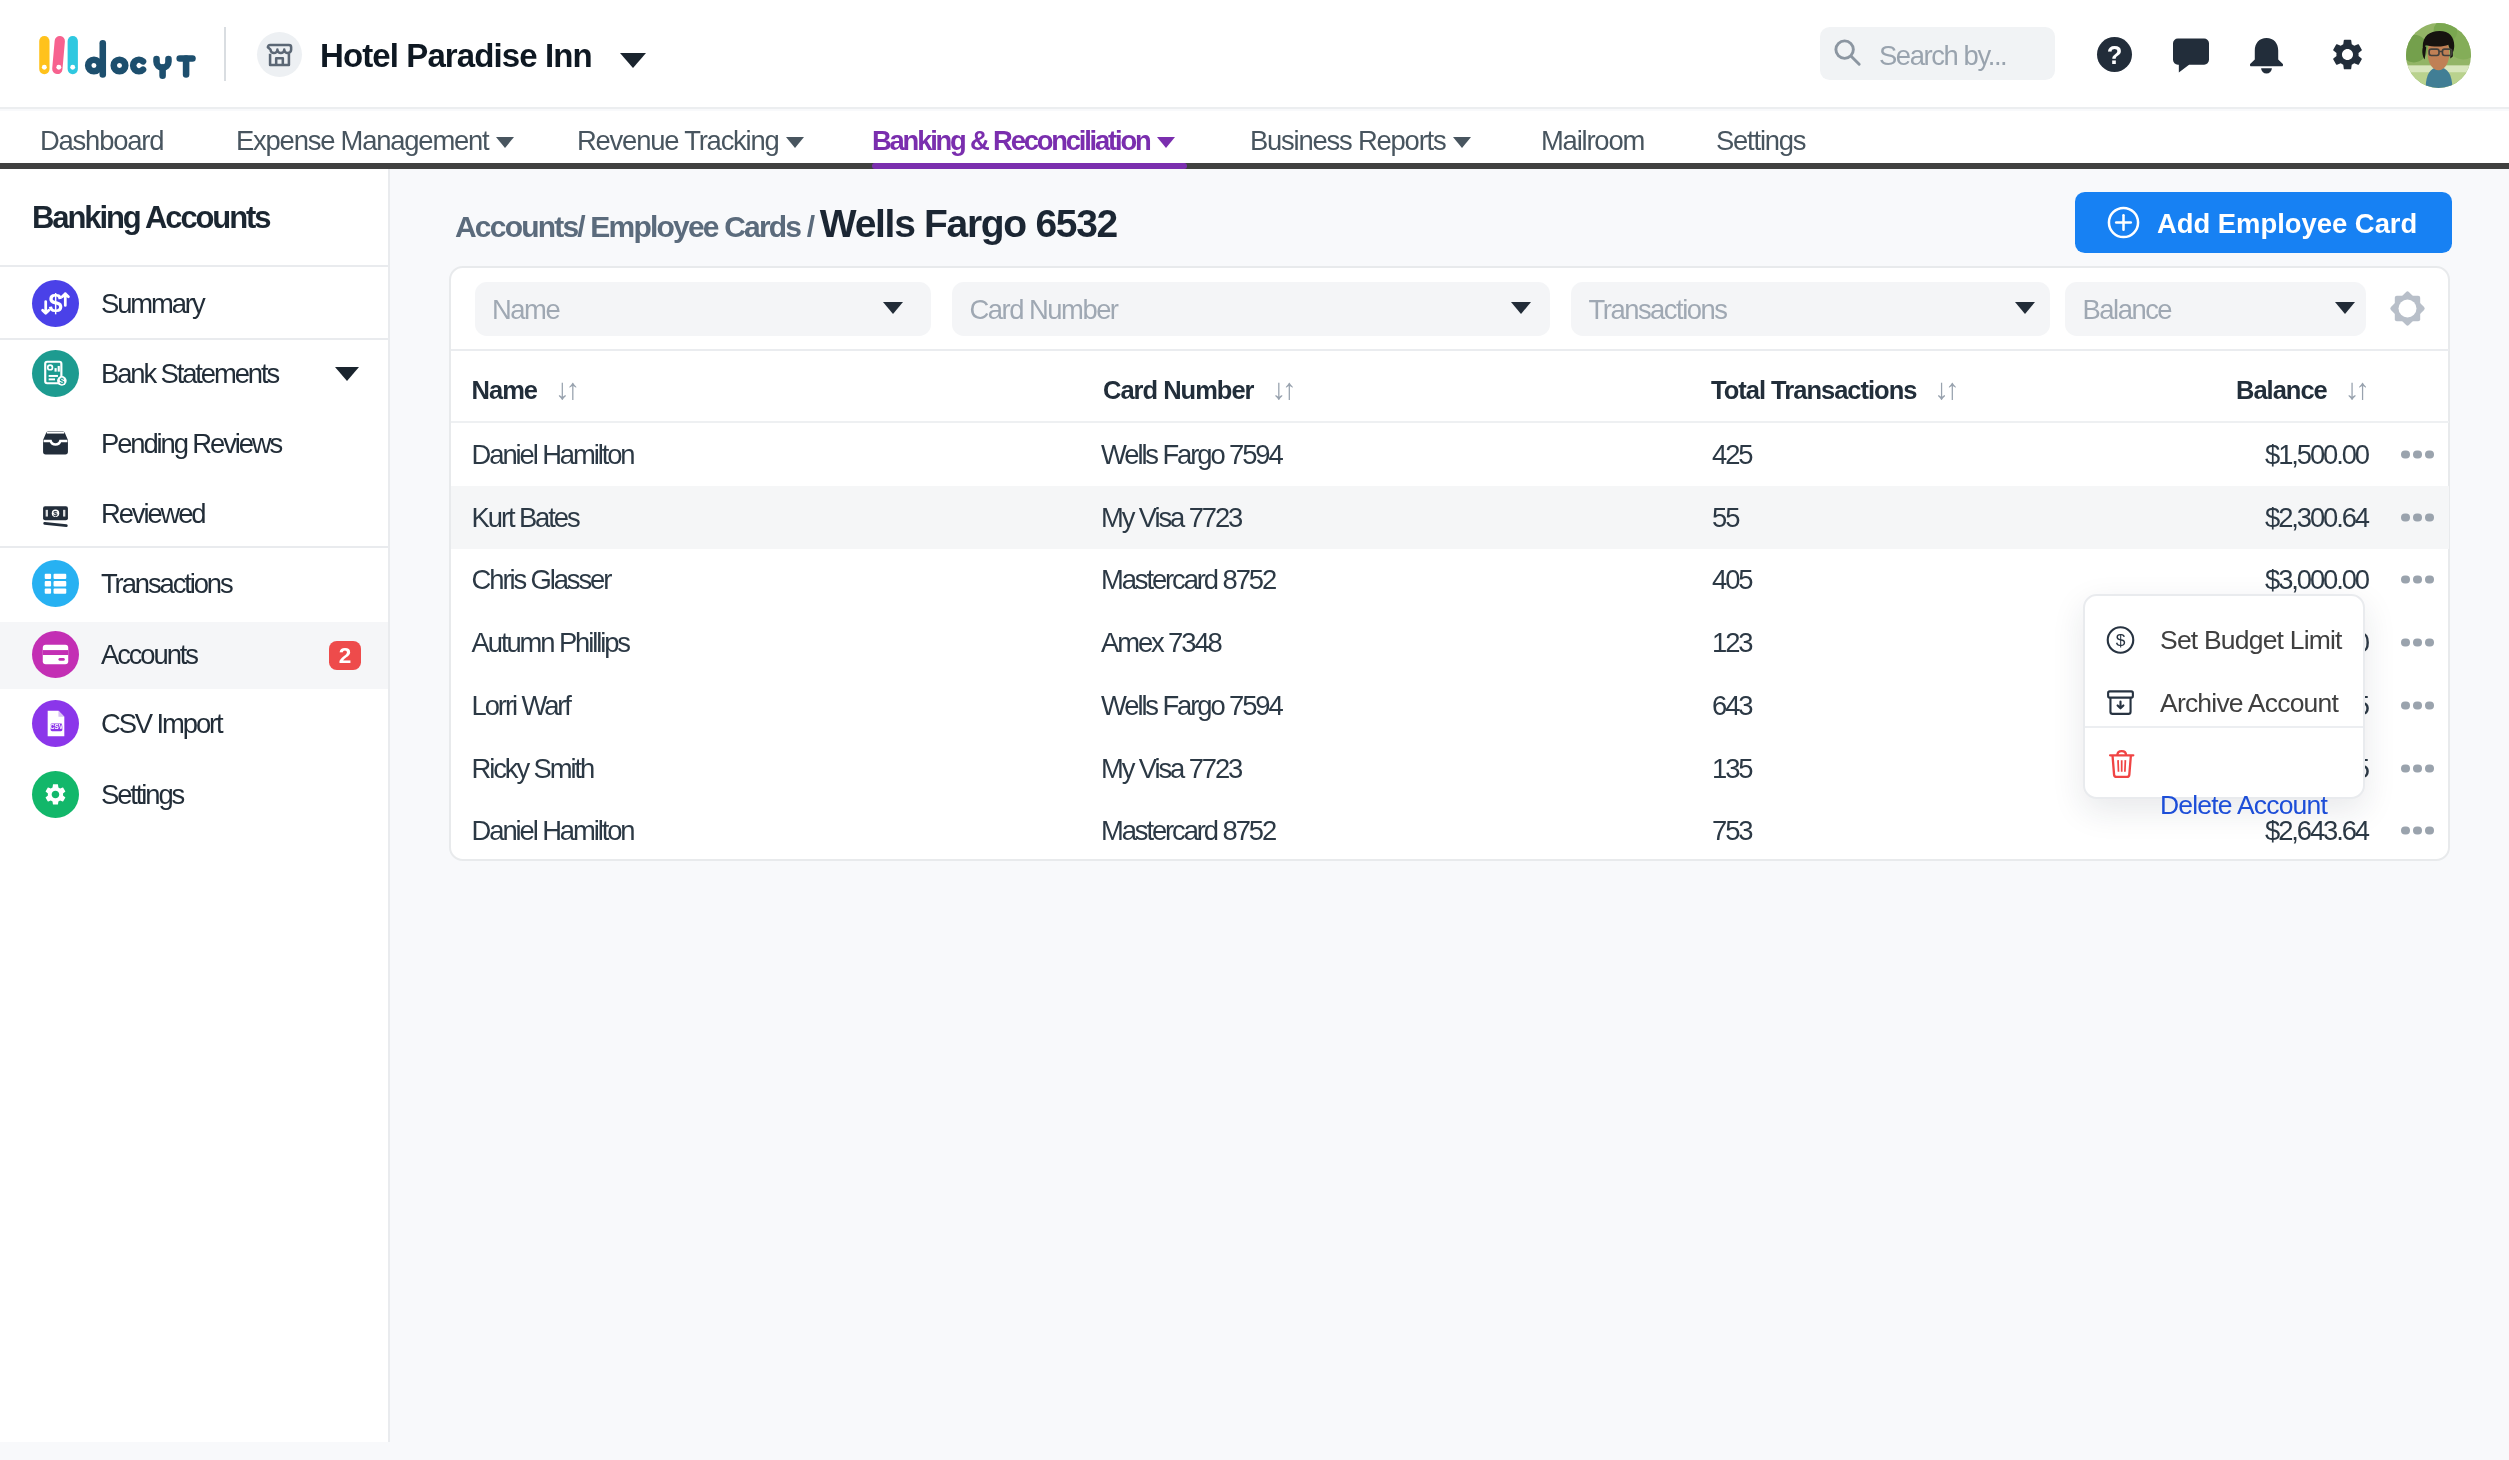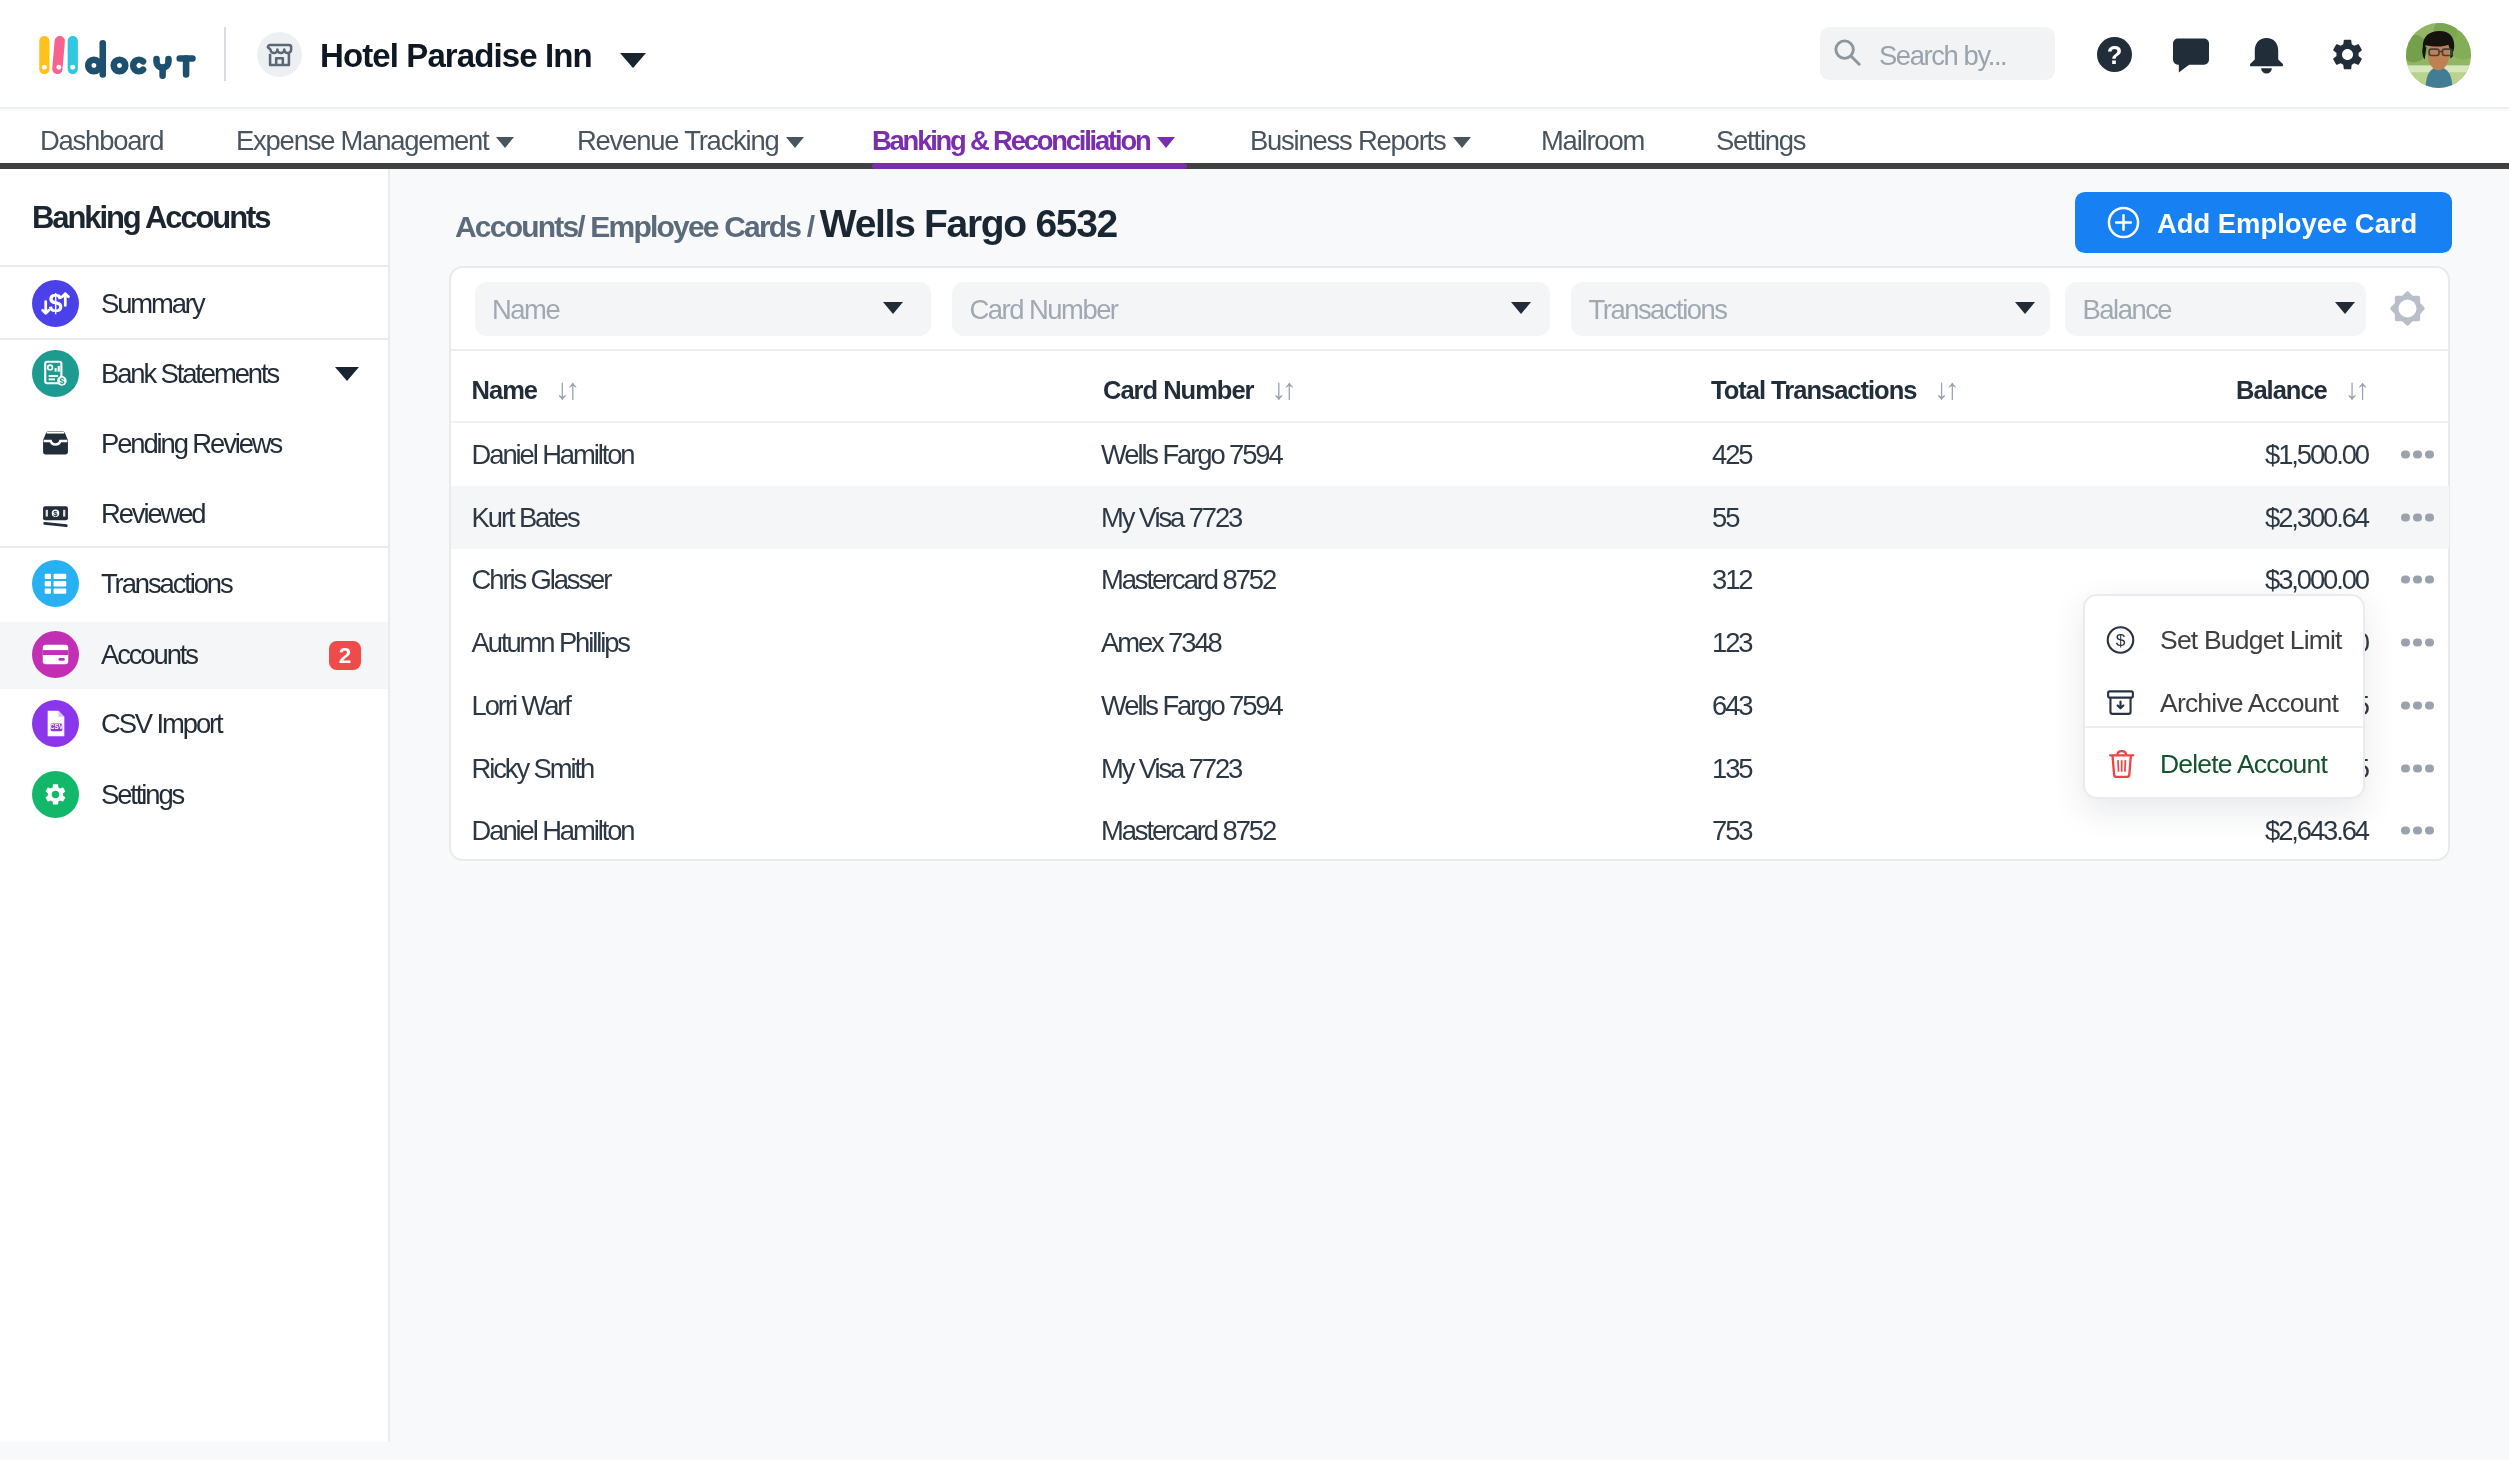--- a/index.html
+++ b/index.html
@@ -327,21 +327,21 @@
       <div class="td c4">$2,300.64</div>
       <div class="dots">
         <i></i>
         <i></i>
         <i></i>
       </div>
     </div>
     <div class="trow" style="top:280px;">
       <div class="td c1">Chris Glasser</div>
       <div class="td c2">Mastercard 8752</div>
-      <div class="td c3">312</div>
+      <div class="td c3">405</div>
       <div class="td c4">$3,000.00</div>
       <div class="dots">
         <i></i>
         <i></i>
         <i></i>
       </div>
     </div>
     <div class="trow" style="top:343px;">
       <div class="td c1">Autumn Phillips</div>
       <div class="td c2">Amex 7348</div>
@@ -405,18 +405,18 @@
       <div class="pop-txt">Archive Account</div>
     </div>
     <div id="pop-div"></div>
     <div class="pop-item" style="top:136px;">
       <svg class="pop-ic" style="left:22.5px;" width="27.4" height="29" viewBox="0 0 28 30">
         <path d="M2 6 h24" stroke="#f04444" stroke-width="2.4" stroke-linecap="round"></path>
         <path d="M9.5 6 c0 -3 1.5 -4.4 4.5 -4.4 c3 0 4.5 1.4 4.5 4.4" stroke="#f04444" stroke-width="2.4" fill="none"></path>
         <path d="M4.5 6 l1.6 20 a2.6 2.6 0 0 0 2.6 2.4 h10.6 a2.6 2.6 0 0 0 2.6 -2.4 L23.5 6" stroke="#f04444" stroke-width="2.4" fill="none"></path>
         <path d="M10.2 11 l.5 12 M14 11 v12 M17.8 11 l-.5 12" stroke="#f04444" stroke-width="1.8"></path>
       </svg>
-      <div class="pop-txt" style="color:#14532d;">Delete Account</div>
+      <div class="pop-txt" style="color:#1d4ed8;margin-top:41px;">Delete Account</div>
     </div>
   </div>
 
   <div class="abs" id="bottom-strip"></div>
 
 
 </body></html>

